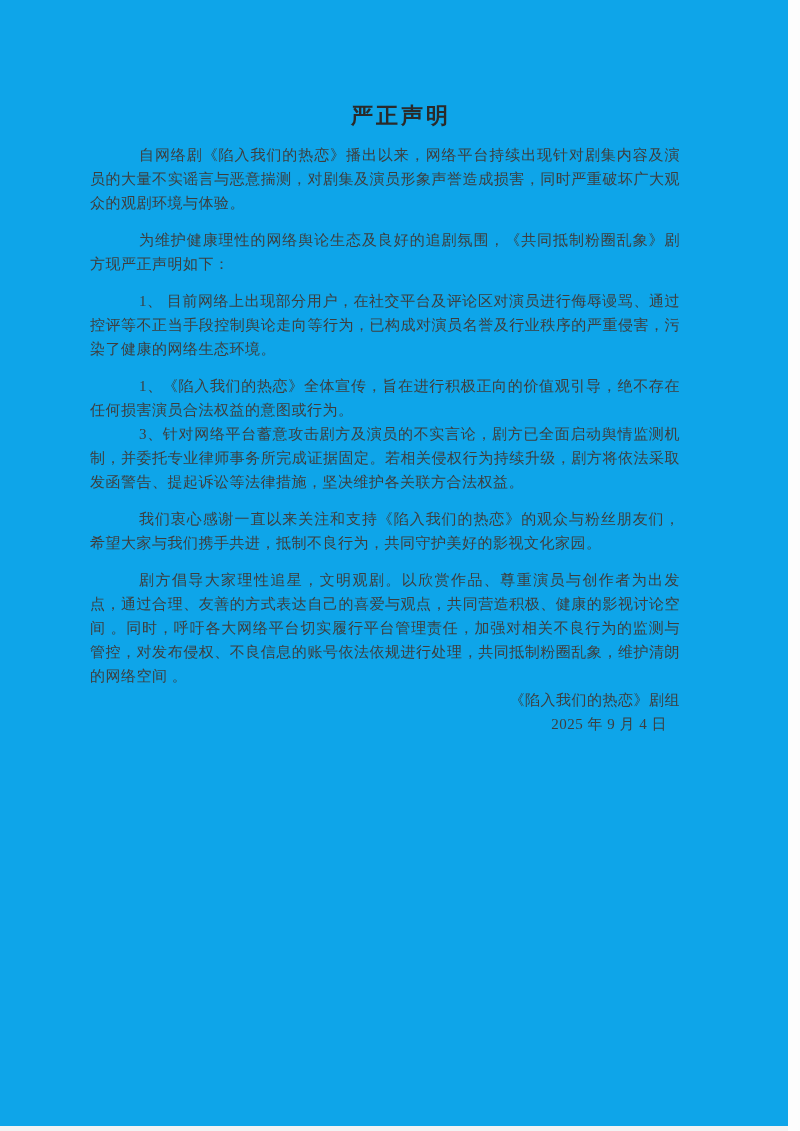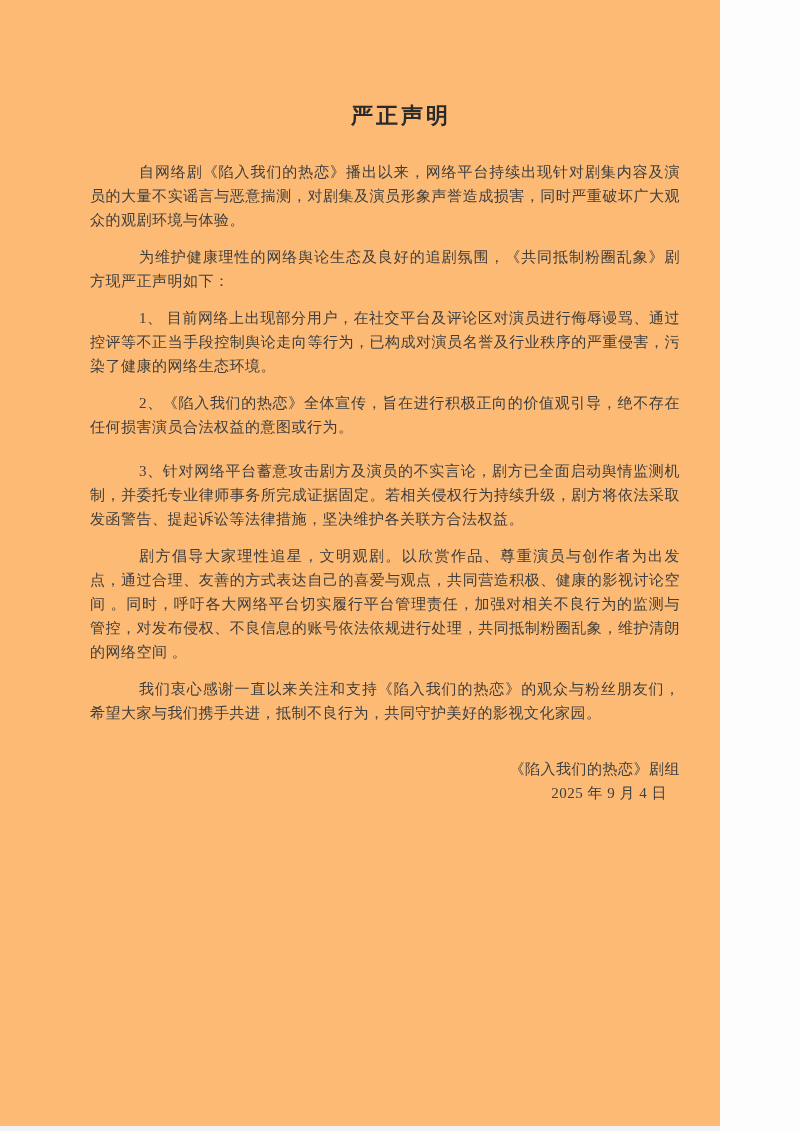--- a/index.html
+++ b/index.html
@@ -2,23 +2,23 @@
 <html lang="zh"><head>
 <meta charset="utf-8">
 <style>
   html, body {
     margin: 0;
     padding: 0;
     background: #fdfdfd;
   }
   .page {
     position: relative;
-    width: 720px;
+    width: 788px;
     height: 1131px;
-    background: #fdba74;
+    background: #0ea5e9;
     overflow: hidden;
     font-family: "Liberation Serif", "DejaVu Serif", serif;
   }
   .doc {
     position: absolute;
     left: 90px;
     top: 0;
     width: 590px;
     color: #3e3e3e;
   }
@@ -34,24 +34,23 @@
   }
   p.para {
     margin: 13px 0 0 0;
     font-size: 15px;
     line-height: 24px;
     text-align: justify;
     text-indent: 49px;
     letter-spacing: 0.5px;
     word-break: break-all;
   }
-  p.para.first  { margin-top: 29px; }
-  p.para.gap-lg { margin-top: 20px; }
+  p.para.first  { margin-top: 12px; }
+  p.para.gap-lg { margin-top: 0; }
   .sig-block {
-    margin-top: 32px;
     font-size: 15px;
     line-height: 24px;
     text-align: right;
     letter-spacing: 0.5px;
   }
   .sig-date { padding-right: 13px; }
   .bottom-strip {
     position: absolute;
     left: 0;
     bottom: 0;
@@ -67,27 +66,27 @@
   <div class="doc">
 
     <h1 class="title">严正声明</h1>
 
     <p class="para first">自网络剧《陷入我们的热恋》播出以来，网络平台持续出现针对剧集内容及演员的大量不实谣言与恶意揣测，对剧集及演员形象声誉造成损害，同时严重破坏广大观众的观剧环境与体验。</p>
 
     <p class="para">为维护健康理性的网络舆论生态及良好的追剧氛围，《共同抵制粉圈乱象》剧方现严正声明如下：</p>
 
     <p class="para">1、 目前网络上出现部分用户，在社交平台及评论区对演员进行侮辱谩骂、通过控评等不正当手段控制舆论走向等行为，已构成对演员名誉及行业秩序的严重侵害，污染了健康的网络生态环境。</p>
 
-    <p class="para">2、《陷入我们的热恋》全体宣传，旨在进行积极正向的价值观引导，绝不存在任何损害演员合法权益的意图或行为。</p>
+    <p class="para">1、《陷入我们的热恋》全体宣传，旨在进行积极正向的价值观引导，绝不存在任何损害演员合法权益的意图或行为。</p>
 
     <p class="para gap-lg">3、针对网络平台蓄意攻击剧方及演员的不实言论，剧方已全面启动舆情监测机制，并委托专业律师事务所完成证据固定。若相关侵权行为持续升级，剧方将依法采取发函警告、提起诉讼等法律措施，坚决维护各关联方合法权益。</p>
 
+    <p class="para">我们衷心感谢一直以来关注和支持《陷入我们的热恋》的观众与粉丝朋友们，希望大家与我们携手共进，抵制不良行为，共同守护美好的影视文化家园。</p>
+
     <p class="para">剧方倡导大家理性追星，文明观剧。以欣赏作品、尊重演员与创作者为出发点，通过合理、友善的方式表达自己的喜爱与观点，共同营造积极、健康的影视讨论空间 。同时，呼吁各大网络平台切实履行平台管理责任，加强对相关不良行为的监测与管控，对发布侵权、不良信息的账号依法依规进行处理，共同抵制粉圈乱象，维护清朗的网络空间 。</p>
-
-    <p class="para">我们衷心感谢一直以来关注和支持《陷入我们的热恋》的观众与粉丝朋友们，希望大家与我们携手共进，抵制不良行为，共同守护美好的影视文化家园。</p>
 
     <div class="sig-block">
       <div class="sig-name">《陷入我们的热恋》剧组</div>
       <div class="sig-date">2025 年 9 月 4 日</div>
     </div>
 
   </div>
 
   <div class="bottom-strip"></div>
 </div>

